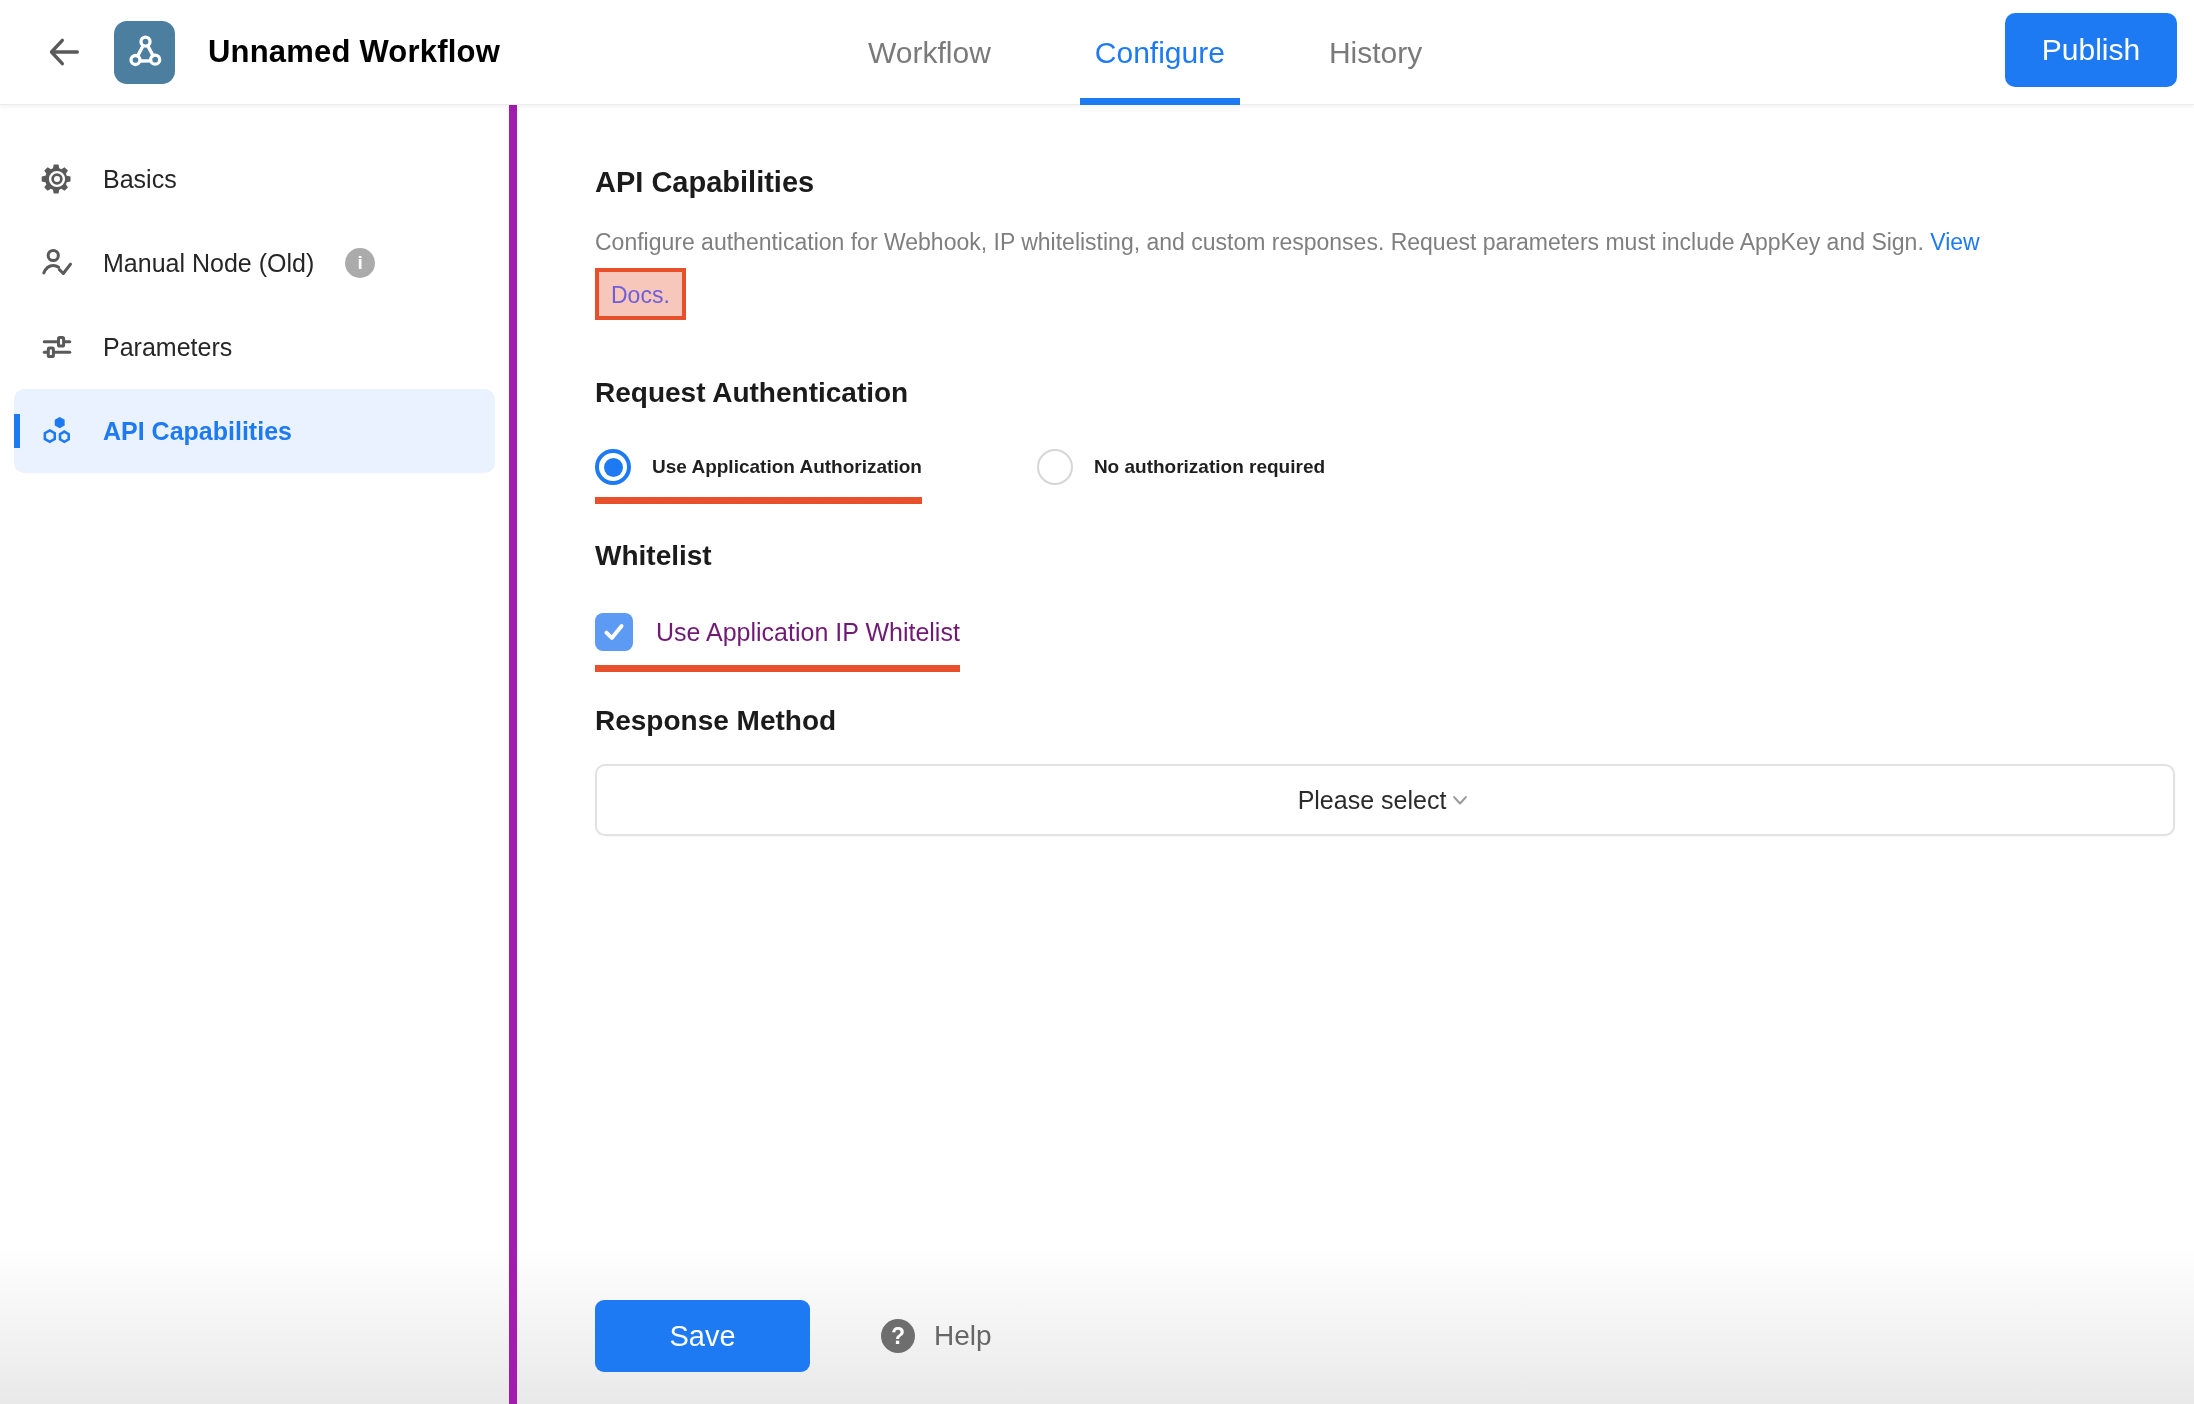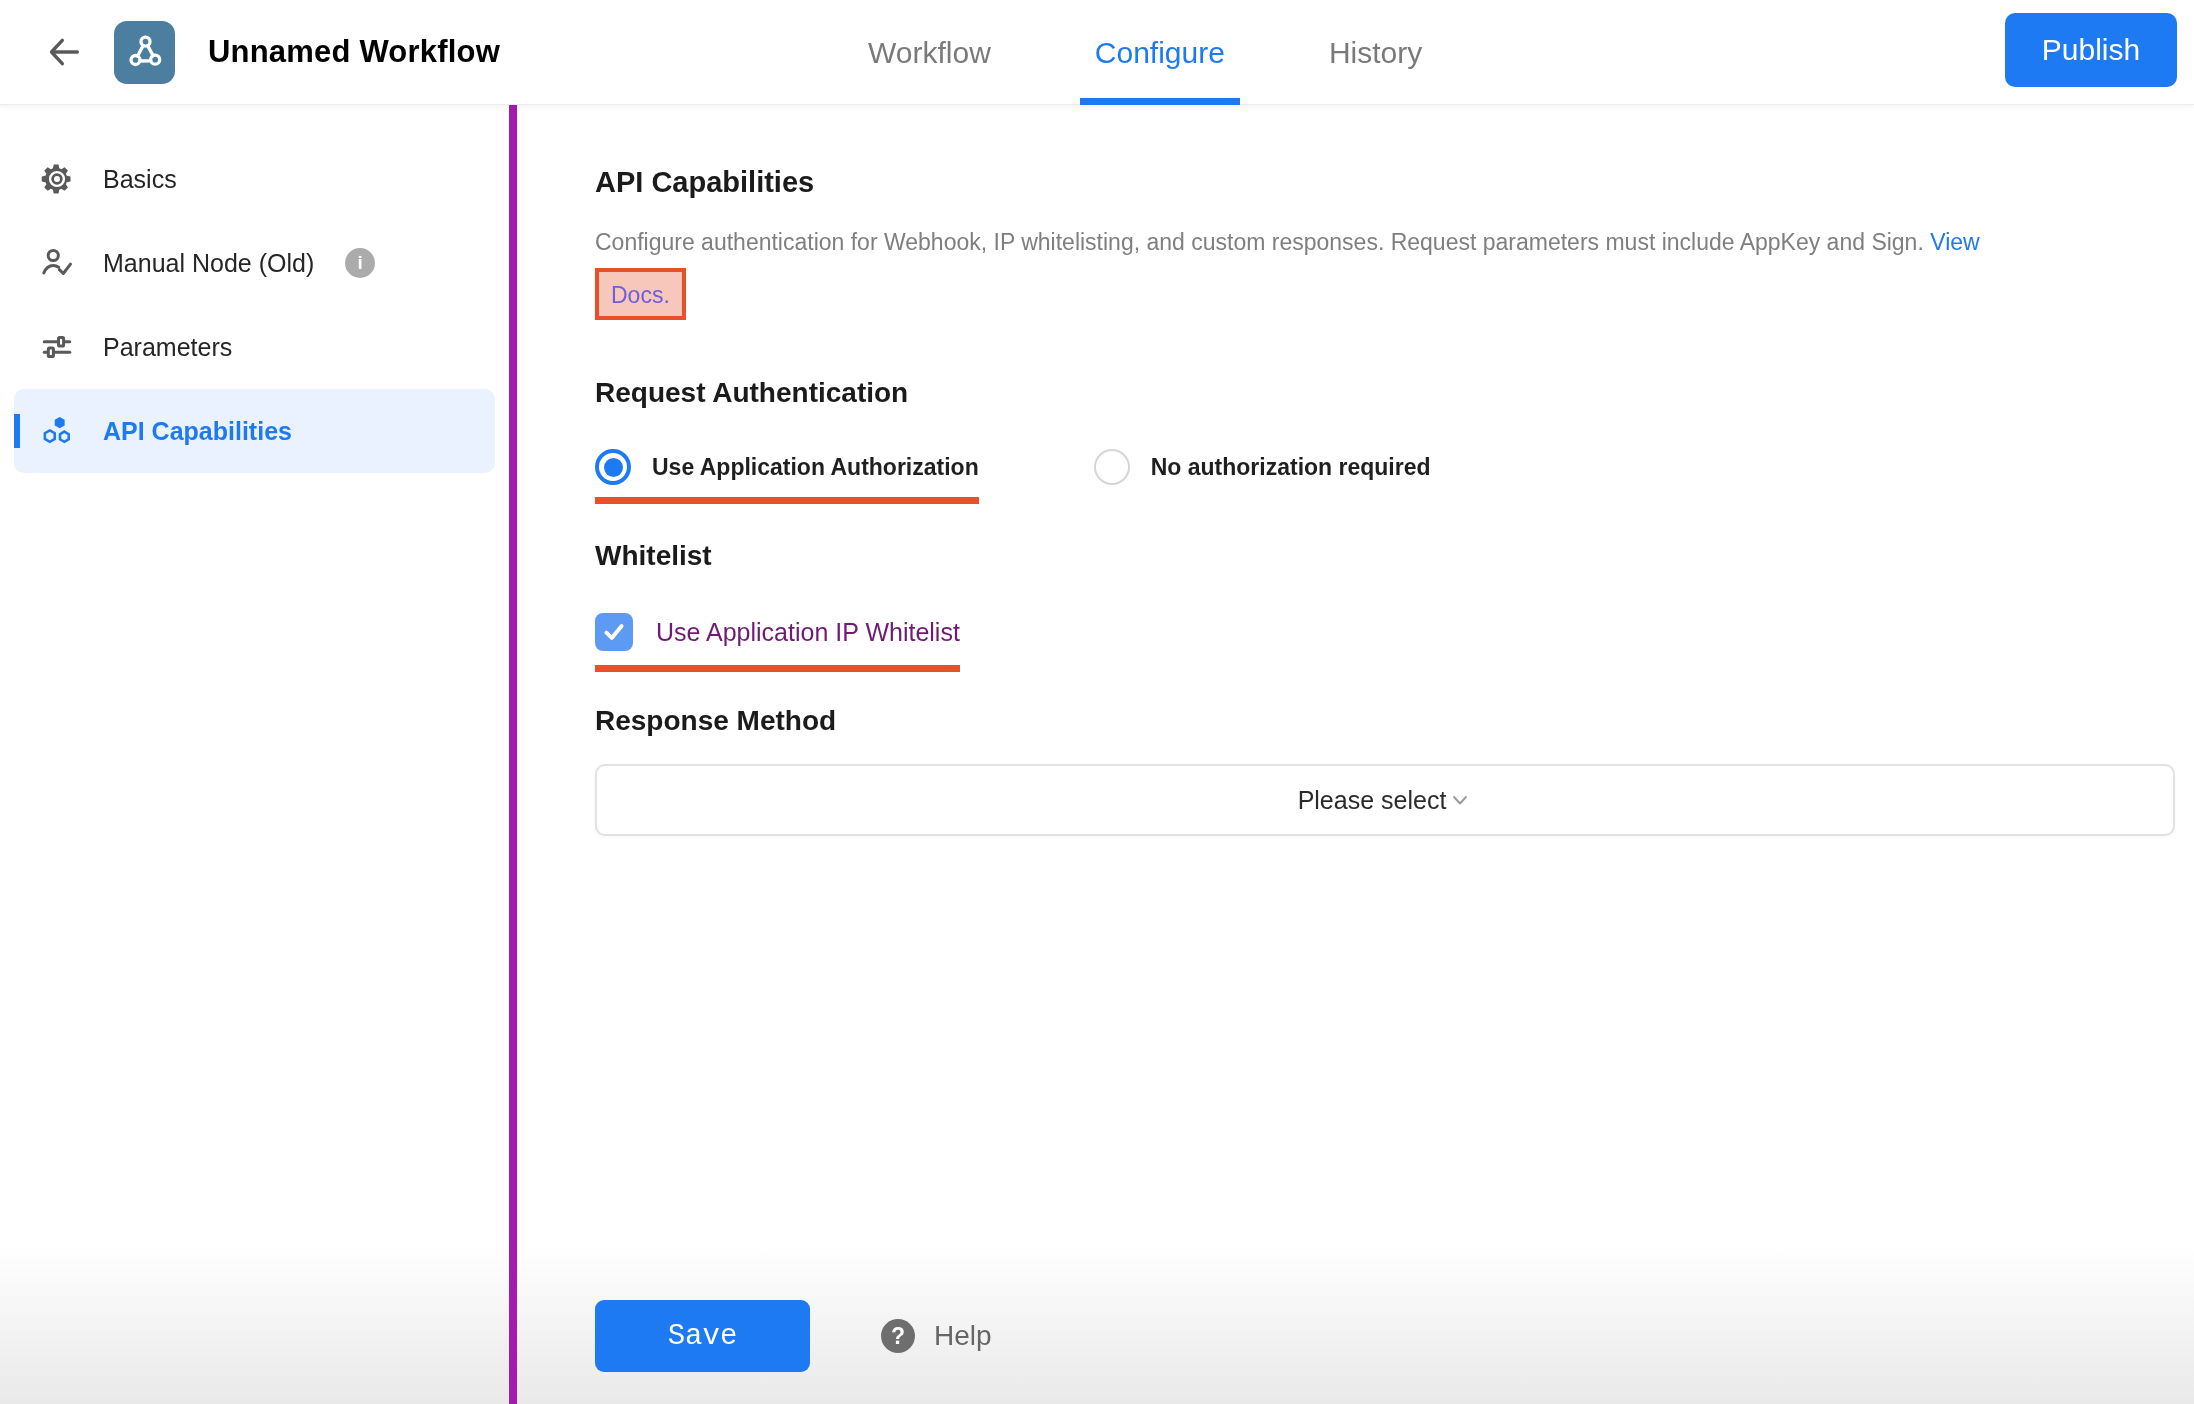--- a/index.html
+++ b/index.html
@@ -46,39 +46,39 @@
   .h-whitelist { margin-top:55px; }
   .h-response { margin-top:54px; }
 
   .radio-row { margin-top:40px; display:flex; align-items:center; }
   .radio-group { position:relative; display:flex; align-items:center; gap:21px; cursor:pointer; }
   .radio-group.first { margin-right:115px; }
   .radio-outer { width:36px; height:36px; border-radius:50%; background:#ffffff; flex-shrink:0; }
   .radio-outer.on { border:4px solid #1e7af2; display:flex; align-items:center; justify-content:center; }
   .radio-dot { width:19px; height:19px; border-radius:50%; background:#1e7af2; }
   .radio-outer.off { border:2px solid #d6d6d6; }
-  .radio-label { font-size:23px; font-weight:bold; color:#1f1f1f; white-space:nowrap; }
+  .radio-label { font-size:19px; font-weight:bold; color:#1f1f1f; white-space:nowrap; }
 
   .annot-underline { position:absolute; left:0; right:0; height:7px; background:#e8502c; }
   .u-radio { bottom:-19px; }
   .u-check { bottom:-21px; }
 
   .check-row { margin-top:41px; }
   .check-group { position:relative; display:inline-flex; align-items:center; gap:23px; cursor:pointer; }
   .checkbox { width:38px; height:38px; border-radius:8px; background:#5d9af3; display:flex; align-items:center; justify-content:center; flex-shrink:0; }
   .check-label { font-size:25px; color:#701a75; white-space:nowrap; }
 
   .select-box { margin-top:27px; height:72px; width:1580px; max-width:100%; border:2px solid #e2e2e2; border-radius:10px;
                 background:#ffffff; display:flex; align-items:center; justify-content:center; padding:0 26px 0 28px;
                 box-shadow:0 1px 3px rgba(0,0,0,0.04); cursor:pointer; }
   .select-value { font-size:25px; color:#2b2b2b; }
 
   .footer-row { margin-top:464px; display:flex; align-items:center; }
   .save-btn { width:215px; height:72px; border:none; border-radius:9px; background:#1e7af2; color:#ffffff;
-              font-size:29px; font-family:Liberation Mono, monospace; cursor:pointer; }
+              font-size:29px; font-family:Liberation Sans, sans-serif; cursor:pointer; }
   .help-group { display:flex; align-items:center; gap:19px; margin-left:71px; cursor:pointer; }
   .help-dot { width:34px; height:34px; border-radius:50%; background:#6e6e6e; color:#ffffff; font-size:23px; font-weight:bold;
               display:flex; align-items:center; justify-content:center; }
   .help-label { font-size:28px; color:#666666; }
 
   .footer-fade { position:absolute; left:0; bottom:0; width:2194px; height:160px; z-index:0;
                  background:linear-gradient(to bottom, rgba(233,233,233,0) 0%, #e9e9e9 100%); pointer-events:none; }
 </style>
 </head>
 <body>

